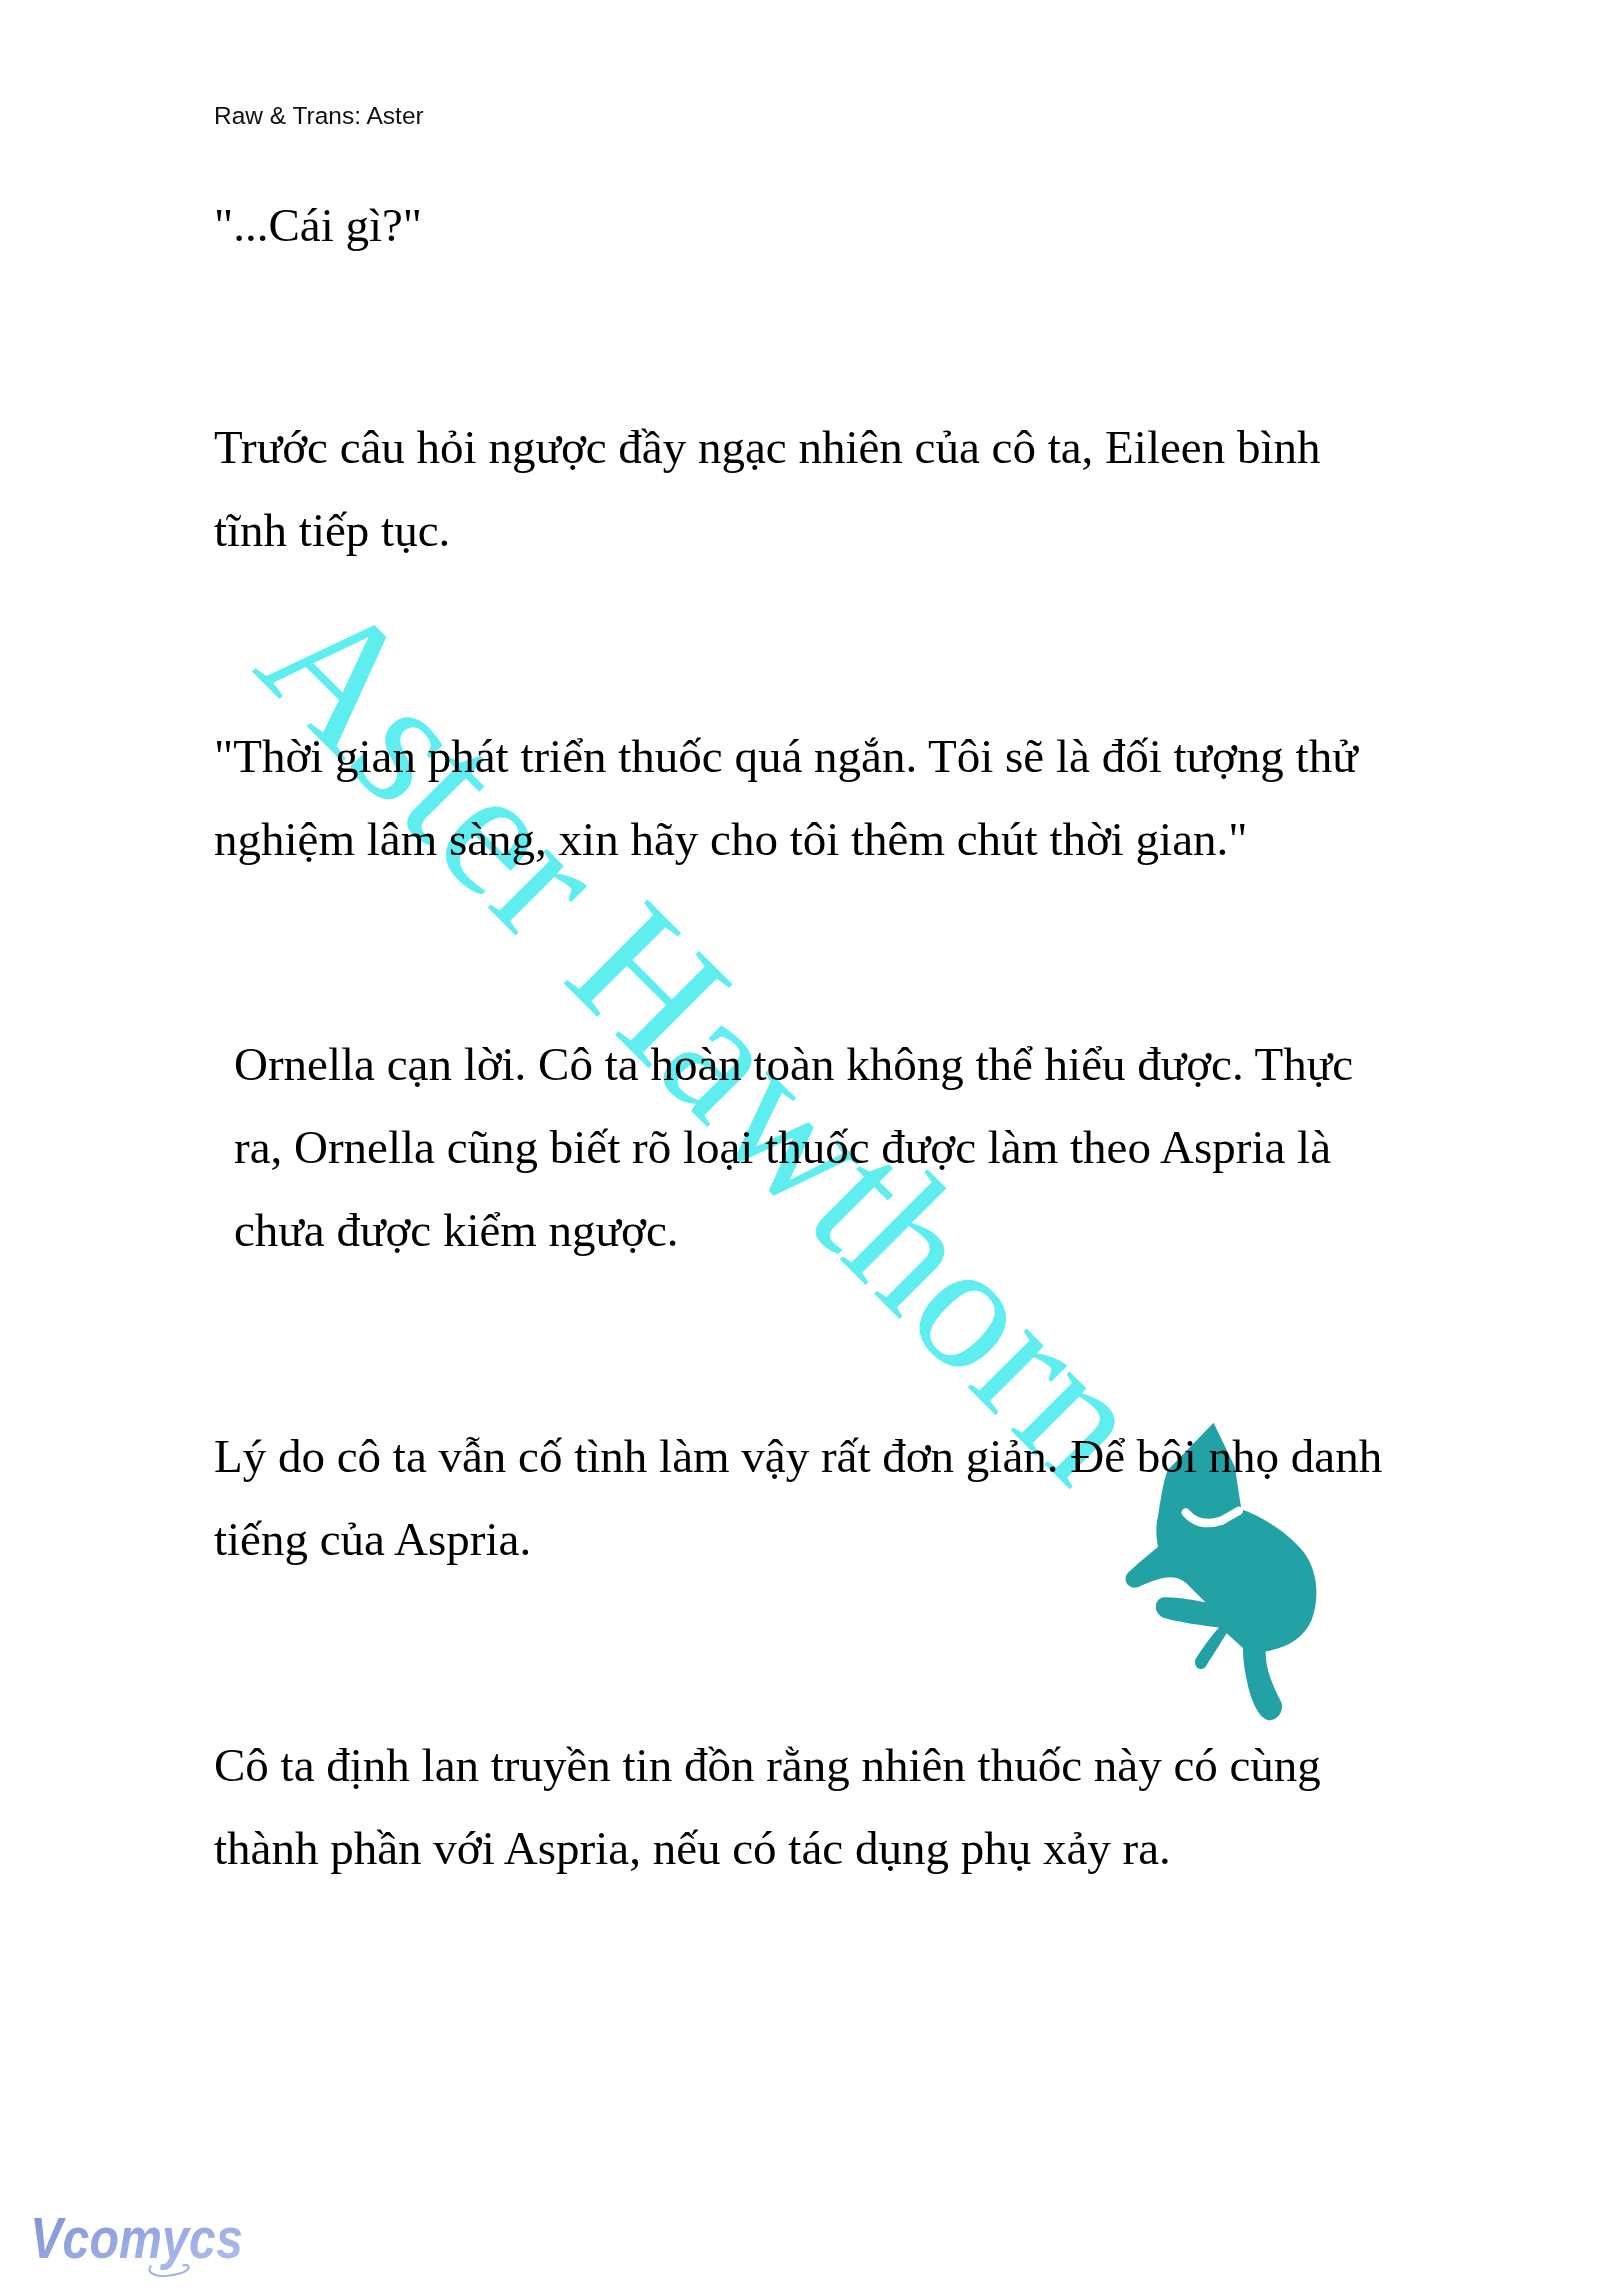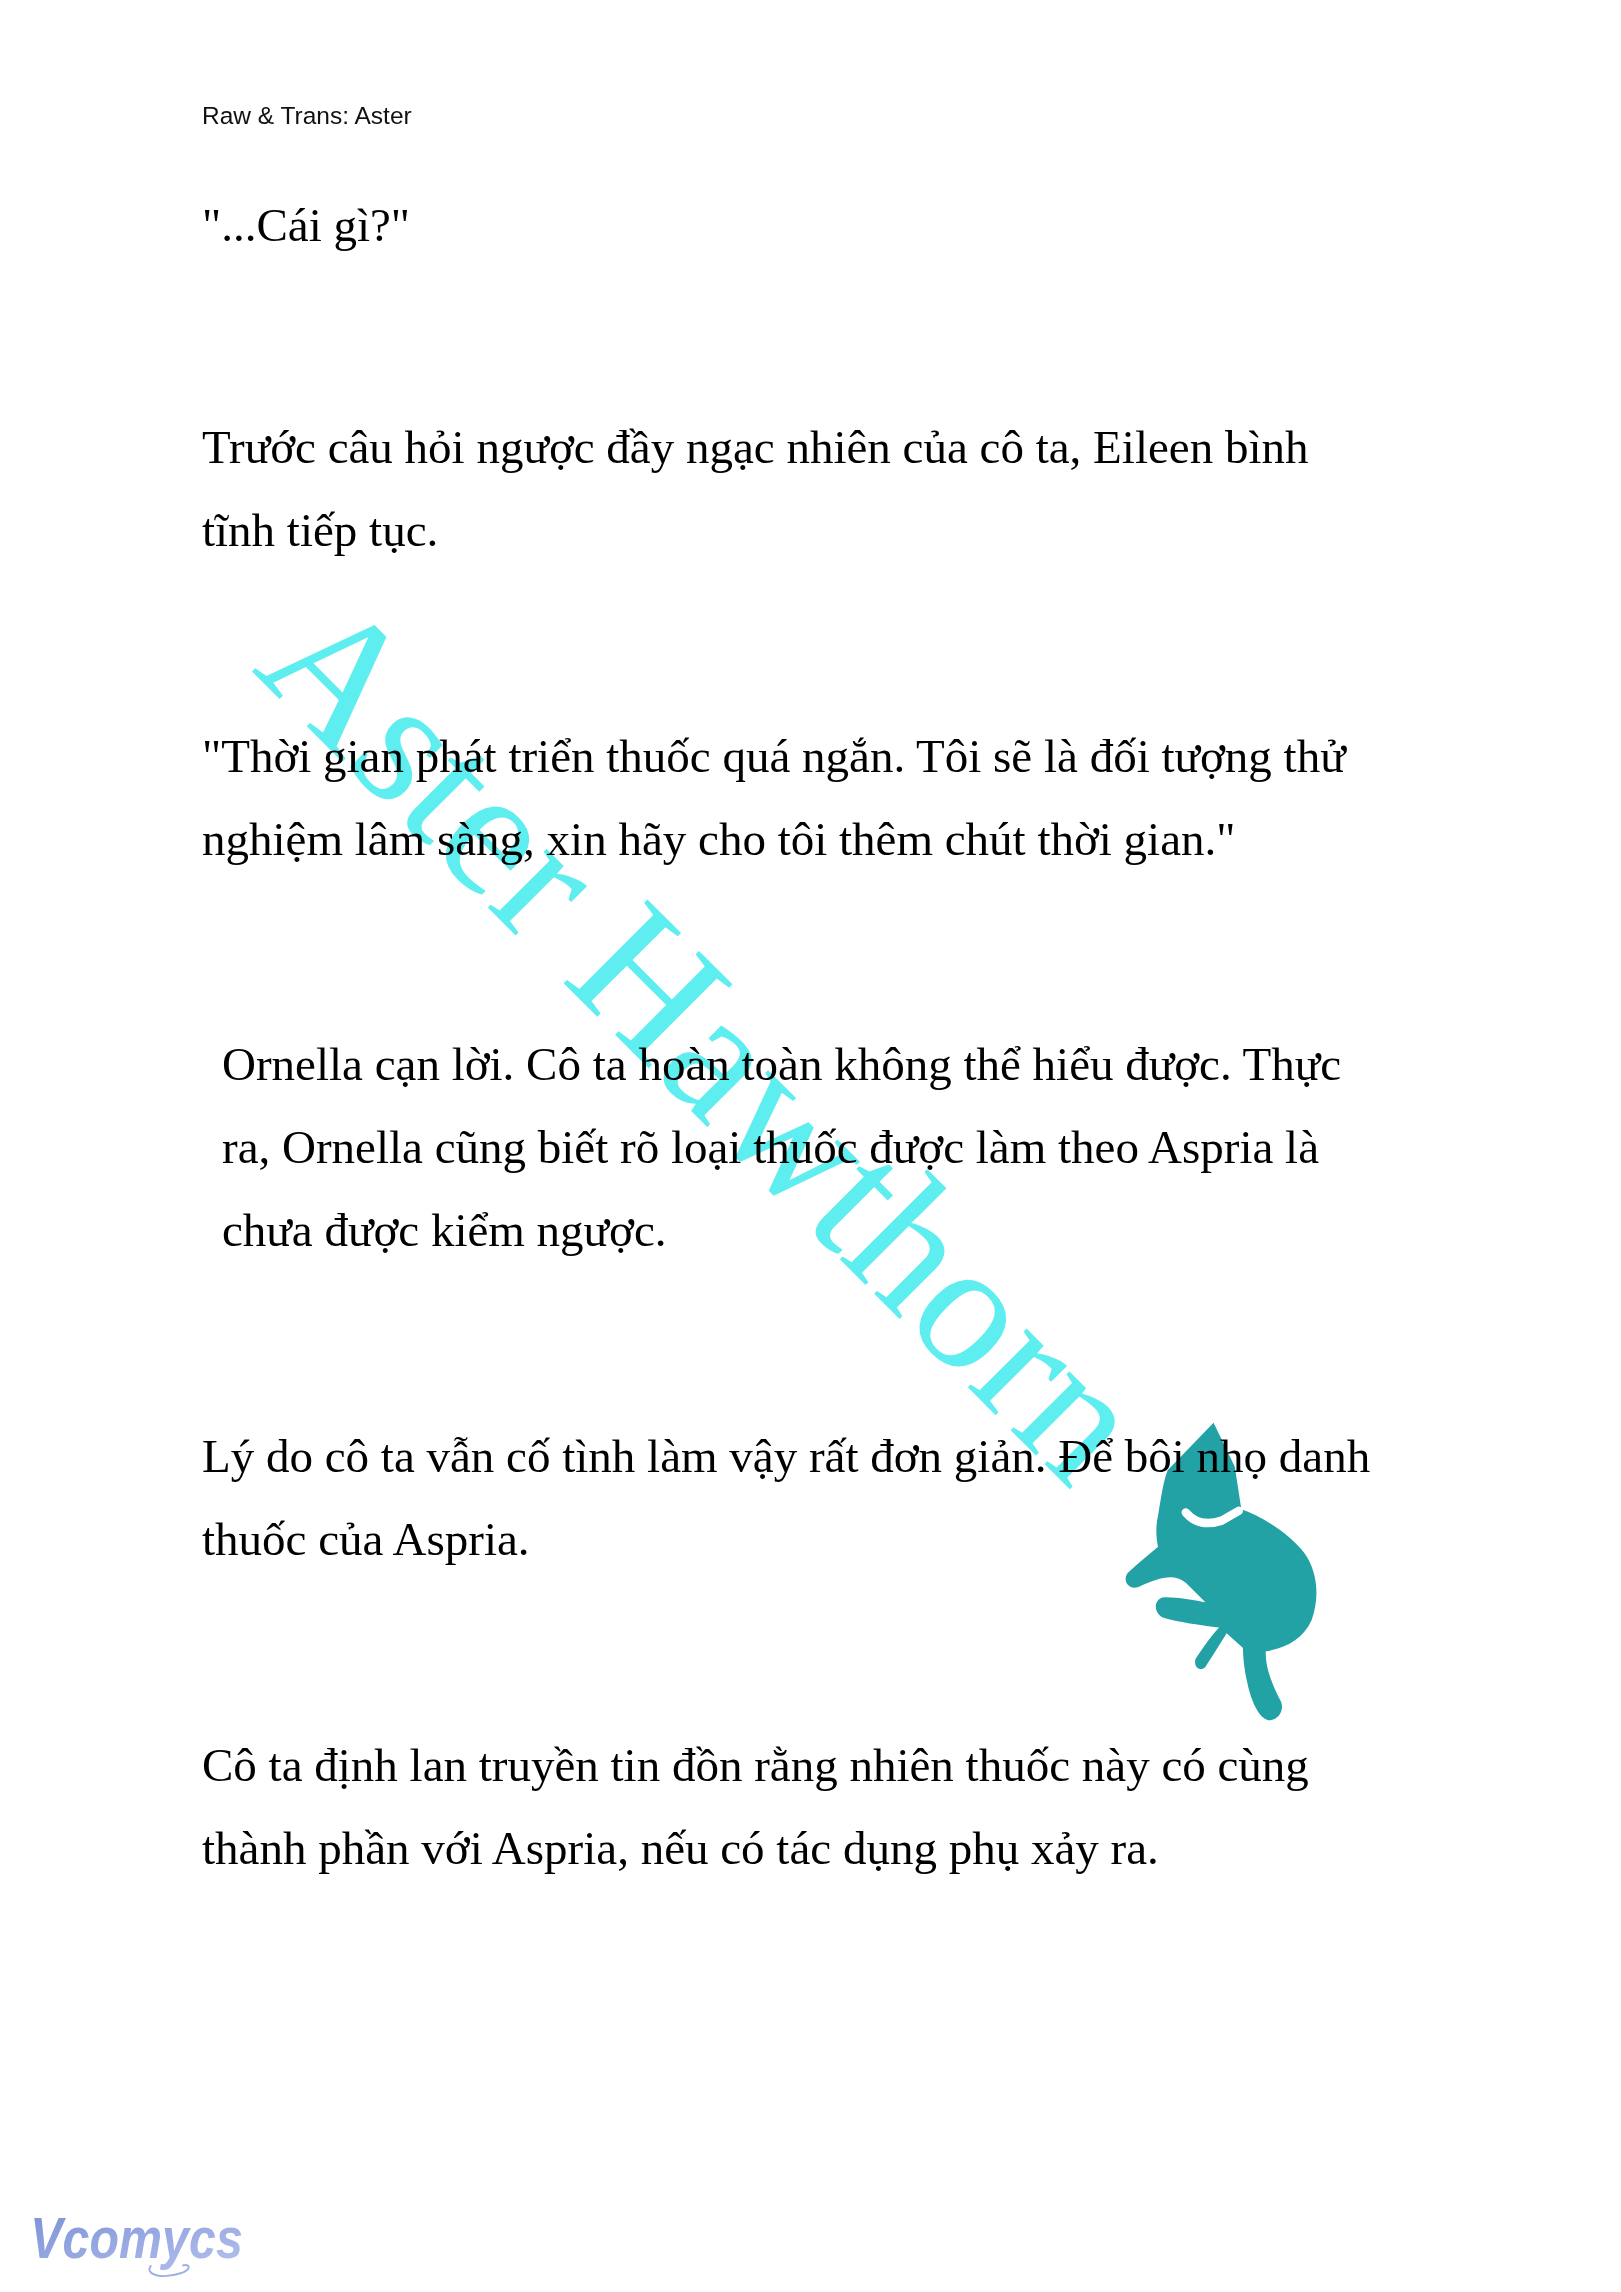--- a/index.html
+++ b/index.html
@@ -18,21 +18,21 @@
   }
   .watermark {
     position: absolute; left: 250px; top: 519px;
     font-family: "Liberation Serif", serif; font-size: 181px; line-height: 181px;
     white-space: nowrap;
     transform-origin: 0 152px; transform: rotate(45deg);
     pointer-events: none;
   }
   .cat { position: absolute; left: 1078px; top: 1372px; width: 392px; height: 392px; }
   .logo { position: absolute; left: 25.5px; top: 2205px; width: 225px; height: 78px; }
-  .text-layer { position: absolute; left: 4px; top: 0; width: 1351px; height: 2293px; }
+  .text-layer { position: absolute; left: 16px; top: 0; width: 1351px; height: 2293px; }
 </style>
 </head>
 <body>
 
 <div class="page">
 
   <div class="watermark">
     <span style="color:#5eeef0;">Aster Hawthorn</span>
   </div>
 
@@ -83,21 +83,21 @@
     </div>
 
     <div class="para" style="top:1023px;margin-left:20px;">
       <span class="line">Ornella cạn lời. Cô ta hoàn toàn không thể hiểu được. Thực</span>
       <span class="line">ra, Ornella cũng biết rõ loại thuốc được làm theo Aspria là</span>
       <span class="line">chưa được kiểm ngược.</span>
     </div>
 
     <div class="para" style="top:1415px;">
       <span class="line">Lý do cô ta vẫn cố tình làm vậy rất đơn giản. Để bôi nhọ danh</span>
-      <span class="line">thuốc của Aspria.</span>
+      <span class="line">tiếng của Aspria.</span>
     </div>
 
     <div class="para" style="top:1724px;">
       <span class="line">Cô ta định lan truyền tin đồn rằng nhiên thuốc này có cùng</span>
       <span class="line">thành phần với Aspria, nếu có tác dụng phụ xảy ra.</span>
     </div>
   </div>
 
   <svg class="logo" viewBox="0 0 230 80" xmlns="http://www.w3.org/2000/svg">
     <defs>

